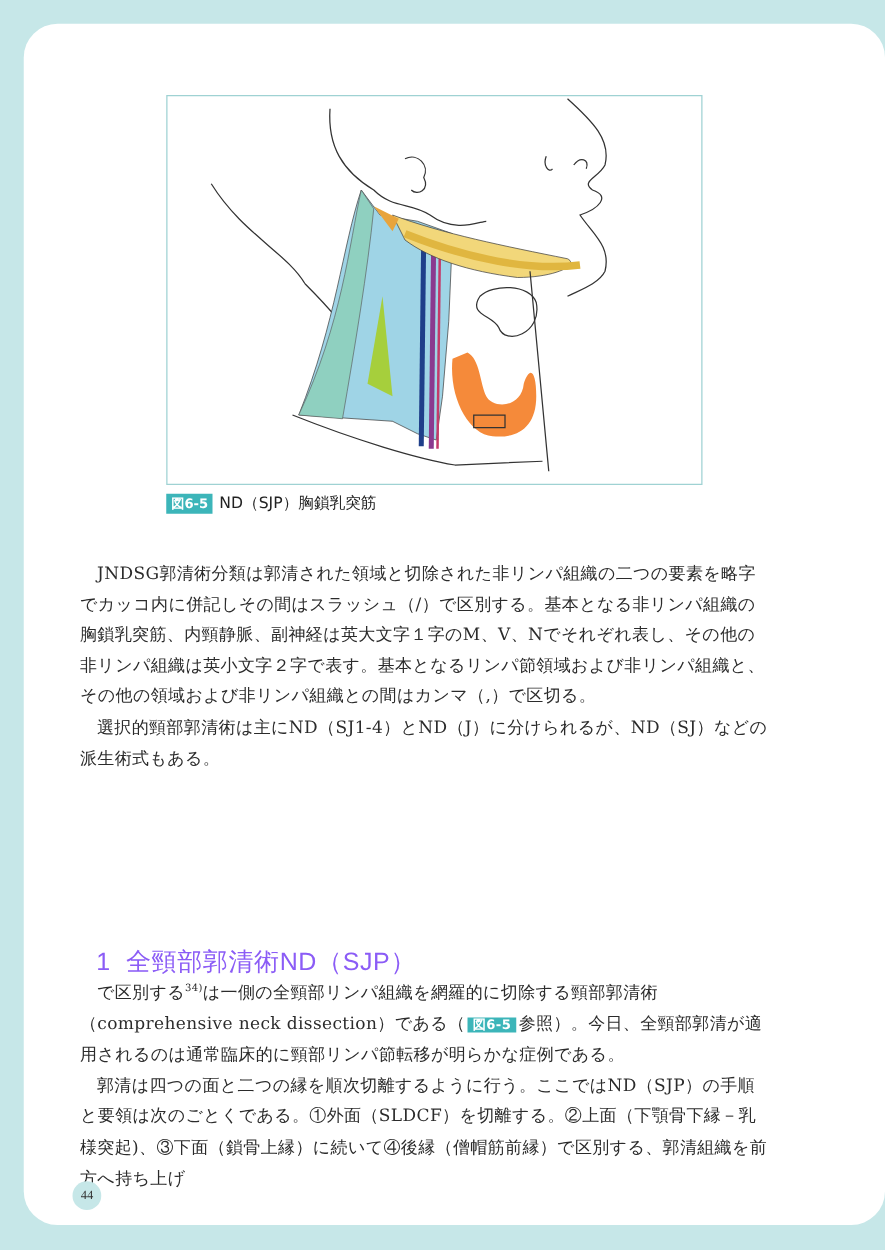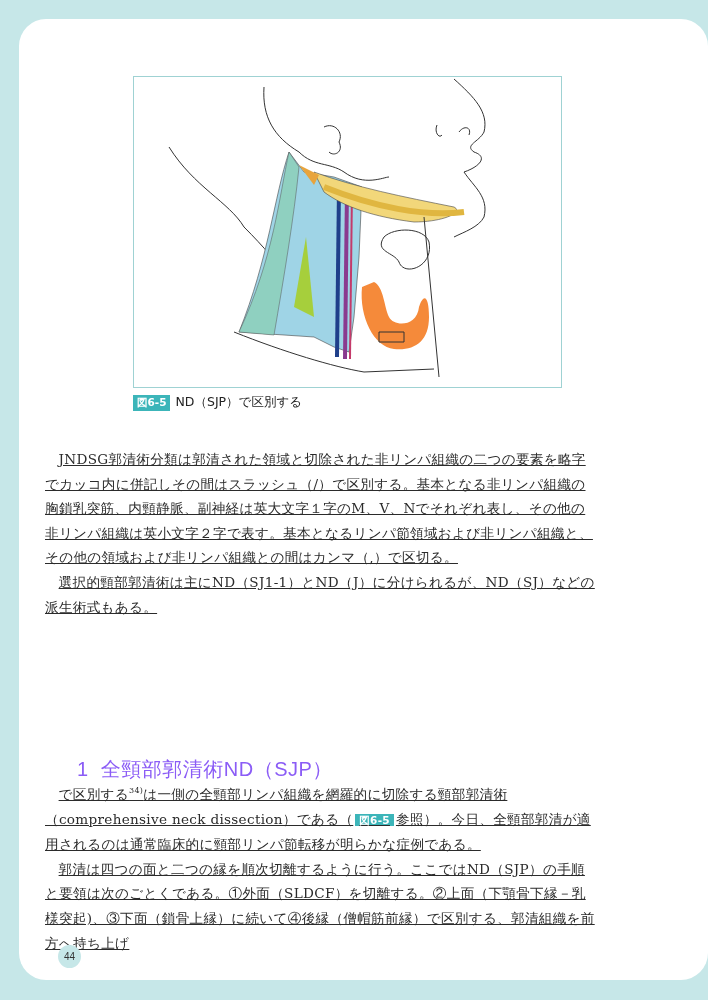--- a/index.html
+++ b/index.html
@@ -2,26 +2,26 @@
 <html><head>
 <meta charset="utf-8">
 <style>
   html, body { margin:0; padding:0; }
   body { width:708px; height:1000px; background:#c6e7e8; position:relative; overflow:hidden; font-family:"DejaVu Serif", serif; }
   .page { position:absolute; left:19px; top:19px; width:689px; height:961px; background:#ffffff;border-radius:27px; }
   .figure-frame { position:absolute; left:114px; top:57px; width:427px; height:310px; border:1px solid #9fd2d3; background:#fff; overflow:hidden; }
   .figure-frame svg { width:100%; height:100%; display:block; }
   .caption { position:absolute; left:114px; top:375px; font-family:"DejaVu Sans", sans-serif; font-size:12.5px; color:#222; display:flex; align-items:center; gap:5px; }
   .fig-tag { background:#3cb5b9; color:#fff; font-family:"DejaVu Sans", sans-serif; font-size:10.5px; font-weight:bold; padding:1px 4px; }
-  .body-text { position:absolute; left:26px; width:552px; font-size:13.6px; line-height:24.6px; color:#2b2b2b; letter-spacing:0.3px;text-decoration:underline; }
+  .body-text { position:absolute; left:45px; width:552px; font-size:13.6px; line-height:24.6px; color:#2b2b2b; letter-spacing:0.3px; }
   .body-text p { margin:0; text-indent:1em; }
   .heading { position:absolute; left:58px; top:737px; font-family:Liberation Sans, sans-serif; font-size:20px; color:#8b5cf6; letter-spacing:0.5px; }
   .inline-tag { background:#3cb5b9; color:#fff; font-family:"DejaVu Sans", sans-serif; font-size:10.5px; font-weight:bold; padding:0 4px; margin:0 2px; }
   sup { font-size:8px; line-height:0; }
-  .page-num { position:absolute; left:39px; top:926px; width:23px; height:23px; border-radius:50%; background:#c6e7e8; font-family:Liberation Sans, sans-serif; font-size:10px; color:#333; display:flex; align-items:center; justify-content:center; }
+  .page-num { position:absolute; left:39px; top:926px; width:23px; height:23px; border-radius:50%; background:#c6e7e8; font-family:Liberation Serif, serif; font-size:10px; color:#333; display:flex; align-items:center; justify-content:center; }
 </style>
 </head>
 <body>
 
 <div class="page">
 
   <div class="figure-frame">
     <svg viewBox="0 0 427 310">
 
       <path d="M130 10 C128 40 140 60 165 75 C180 90 195 85 210 95 C230 110 250 100 255 100" fill="none" stroke="#333" stroke-width="1"></path>
@@ -49,26 +49,26 @@
       <path d="M250 160 C260 150 290 150 295 165 C300 190 270 200 265 185 C260 175 240 175 250 160 Z" fill="#fff" stroke="#333" stroke-width="1"></path>
       <path d="M228 210 C225 240 240 270 260 272 C280 274 295 265 295 240 C295 220 290 215 285 230 C283 250 260 250 255 240 C250 230 250 210 240 205 Z" fill="#f58a3a"></path>
       <path d="M100 255 C150 275 200 290 230 295 L300 292" fill="none" stroke="#333" stroke-width="1"></path>
       <path d="M245 255 L270 255 L270 265 L245 265 Z" fill="none" stroke="#333" stroke-width="1"></path>
       <path d="M290 140 L305 300" fill="none" stroke="#333" stroke-width="1"></path>
     </svg>
   </div>
 
   <div class="caption">
     <span class="fig-tag">図6-5</span>
-    <span>ND（SJP）で区別する</span>
+    <span>ND（SJP）胸鎖乳突筋</span>
   </div>
 
   <div class="body-text" style="top:428px;">
     <p>JNDSG郭清術分類は郭清された領域と切除された非リンパ組織の二つの要素を略字でカッコ内に併記しその間はスラッシュ（/）で区別する。基本となる非リンパ組織の胸鎖乳突筋、内頸静脈、副神経は英大文字１字のM、V、Nでそれぞれ表し、その他の非リンパ組織は英小文字２字で表す。基本となるリンパ節領域および非リンパ組織と、その他の領域および非リンパ組織との間はカンマ（,）で区切る。</p>
-    <p>選択的頸部郭清術は主にND（SJ1-1）とND（J）に分けられるが、ND（SJ）などの派生術式もある。</p>
+    <p>選択的頸部郭清術は主にND（SJ1-4）とND（J）に分けられるが、ND（SJ）などの派生術式もある。</p>
   </div>
 
   <div class="heading">
     <span>1</span>&nbsp;
     <span>全頸部郭清術ND（SJP）</span>
   </div>
 
   <div class="body-text" style="top:763px;">
     <p><span>で区別する</span><sup>34)</sup><span>は一側の全頸部リンパ組織を網羅的に切除する頸部郭清術（comprehensive neck dissection）である（</span><span class="inline-tag">図6-5</span><span>参照）。今日、全頸部郭清が適用されるのは通常臨床的に頸部リンパ節転移が明らかな症例である。</span></p>
     <p>郭清は四つの面と二つの縁を順次切離するように行う。ここではND（SJP）の手順と要領は次のごとくである。①外面（SLDCF）を切離する。②上面（下顎骨下縁－乳様突起)、③下面（鎖骨上縁）に続いて④後縁（僧帽筋前縁）で区別する、郭清組織を前方へ持ち上げ</p>

